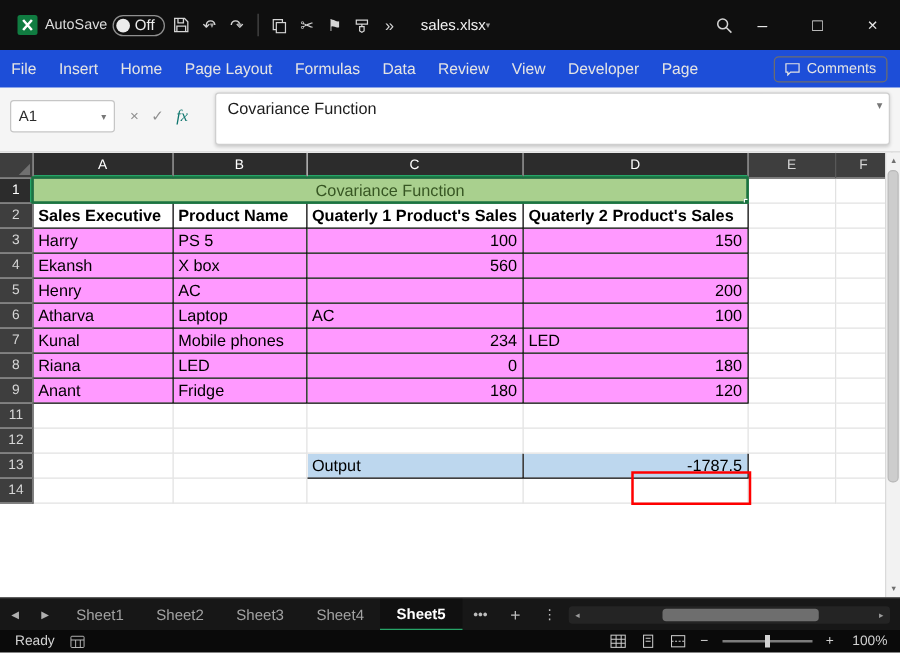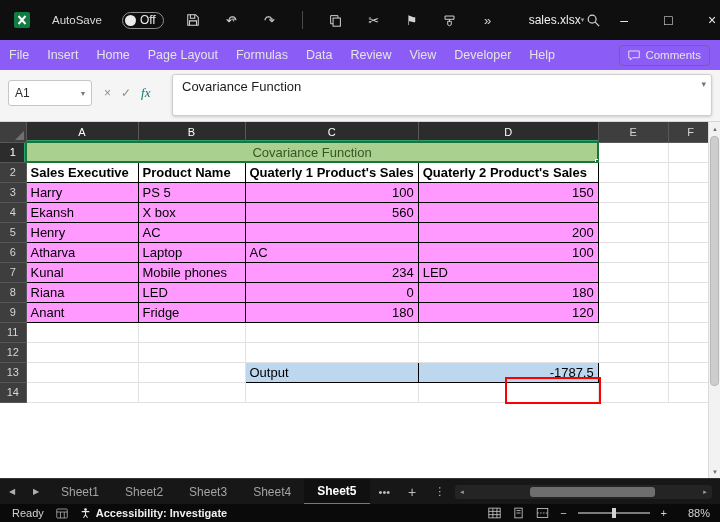--- a/index.html
+++ b/index.html
@@ -1,34 +1,34 @@
 <!DOCTYPE html>
 <html><head>
 <meta charset="utf-8">
 <style>
   * { margin:0; padding:0; box-sizing:border-box; }
   html,body { width:720px; height:522px; overflow:hidden; font-family:"Liberation Sans",sans-serif; background:#fff; }
 
   
   .titlebar { position:absolute; top:0; left:0; width:720px; height:40px; background:#0f0f0f; display:flex; align-items:center; color:#dcdcdc; font-size:12px; z-index:10; }
-  .tb-left { display:flex; align-items:center; gap:20px; padding-left:12px; }
+  .tb-left { display:flex; align-items:center; gap:4px; padding-left:12px; }
   .ticon { display:flex; align-items:center; justify-content:center; min-width:18px; height:26px; color:#d4d4d4; font-size:13px; cursor:default; }
   .chev { font-size:7px; color:#9f9f9f; margin-left:-5px; }
   .toggle { display:flex; align-items:center; gap:4px; border:1px solid #8f8f8f; border-radius:9px; height:17px; padding:0 7px 0 2px; }
   .knob { width:11px; height:11px; border-radius:50%; background:#ececec; }
   .toggle-label { font-size:12px; color:#ececec; }
   .vsep { width:1px; height:18px; background:#4a4a4a; margin:0 4px; }
   .filename { display:flex; align-items:center; gap:5px; margin-left:12px; font-size:12px; color:#f2f2f2; }
   .tb-right { margin-left:auto; display:flex; align-items:center; }
   .user { display:flex; align-items:center; gap:8px; margin:0 24px 0 18px; }
   .avatar { width:24px; height:24px; border-radius:50%; background:#5a5a5a; color:#fff; font-size:10px; display:flex; align-items:center; justify-content:center; font-weight:bold; }
   .winbtn { width:44px; height:40px; display:flex; align-items:center; justify-content:center; font-size:14px; color:#e6e6e6; }
 
   
-  .menubar { position:absolute; top:40px; left:0; width:720px; height:30px; background:#8b5cf6; display:flex; align-items:center; color:#e4e4e4; font-size:12.5px; z-index:10; }
+  .menubar { position:absolute; top:40px; left:0; width:720px; height:30px; background:#1d4ed8; display:flex; align-items:center; color:#e4e4e4; font-size:12.5px; z-index:10; }
   .menu-item { padding:0 9px; height:30px; display:flex; align-items:center; white-space:nowrap; }
   .menu-right { margin-left:auto; display:flex; align-items:center; gap:8px; padding-right:10px; }
   .comments-btn { display:flex; align-items:center; gap:5px; border:1px solid #6d6d6d; border-radius:4px; height:21px; padding:0 8px; font-size:11.5px; color:#e4e4e4; }
 
   
   .formula-row { position:absolute; top:70px; left:0; width:720px; height:52px; background:#f5f5f5; border-bottom:1px solid #d6d6d6; z-index:9; }
   .name-box { position:absolute; left:8px; top:10px; width:84px; height:26px; background:#fff; border:1px solid #c6c6c6; border-radius:3px; display:flex; align-items:center; font-size:12px; color:#2b2b2b; padding:0 6px; }
   .name-box .nb-chev { margin-left:auto; font-size:8px; color:#777; }
   .fx-group { position:absolute; left:104px; top:12px; display:flex; align-items:center; gap:10px; color:#8f8f8f; font-size:12px; height:22px; }
   .fx-label { font-style:italic; font-family:"Liberation Serif",serif; font-size:13px; color:#0f766e; }
@@ -148,21 +148,21 @@
 <div class="menubar">
   <span class="menu-item">File</span>
   <span class="menu-item">Insert</span>
   <span class="menu-item">Home</span>
   <span class="menu-item">Page Layout</span>
   <span class="menu-item">Formulas</span>
   <span class="menu-item">Data</span>
   <span class="menu-item">Review</span>
   <span class="menu-item">View</span>
   <span class="menu-item">Developer</span>
-  <span class="menu-item">Help</span>
+  <span class="menu-item">Page</span>
   <div class="menu-right">
     <span class="comments-btn">
       <span>
         <svg width="12" height="11" viewBox="0 0 16 14">
             <path d="M1 1h14v9H6l-3 3v-3H1z" fill="none" stroke="currentColor" stroke-width="1.3"></path>
           </svg>
       </span>
       <span>Comments</span>
     </span>
 
@@ -355,29 +355,20 @@
 
 <div class="statusbar">
   <div class="sb-left">
     <span>Ready</span>
     <span>
       <svg width="12" height="11" viewBox="0 0 16 14">
           <rect x="1" y="1" width="14" height="12" rx="1" fill="none" stroke="#bdbdbd"></rect>
           <path d="M1 5h14M6 5v8M11 5v8" stroke="#bdbdbd"></path>
         </svg>
     </span>
-    <span class="sb-acc">
-      <span>
-        <svg width="11" height="12" viewBox="0 0 16 16">
-            <circle cx="8" cy="3" r="2" fill="#e8e8e8"></circle>
-            <path d="M2.5 6h11M8 6v4.5l-3 4.5M8 10.5l3 4.5" stroke="#e8e8e8" stroke-width="1.5" fill="none"></path>
-          </svg>
-      </span>
-      <span>Accessibility: Investigate</span>
-    </span>
   </div>
   <div class="sb-right">
     <span class="view-icon">
       <svg width="13" height="12" viewBox="0 0 16 14">
           <rect x="1" y="1" width="14" height="12" fill="none" stroke="currentColor"></rect>
           <path d="M1 5h14M1 9h14M6 1v12M11 1v12" stroke="currentColor"></path>
         </svg>
     </span>
     <span class="view-icon">
       <svg width="13" height="12" viewBox="0 0 16 14">
@@ -389,15 +380,15 @@
       <svg width="13" height="12" viewBox="0 0 16 14">
           <rect x="1.5" y="1.5" width="13" height="11" fill="none" stroke="currentColor"></rect>
           <path d="M1.5 7h13" stroke="currentColor" stroke-dasharray="2 1.5"></path>
         </svg>
     </span>
     <span>−</span>
     <span class="zoom-track">
       <span class="zoom-knob"></span>
     </span>
     <span>+</span>
-    <span class="zoom-pct">88%</span>
+    <span class="zoom-pct">100%</span>
   </div>
 </div>
 
 </body></html>

